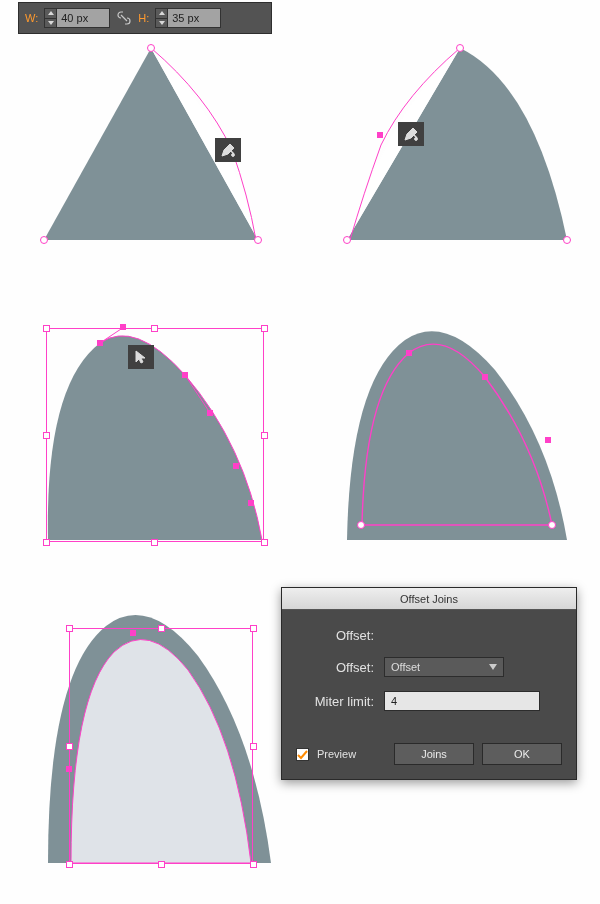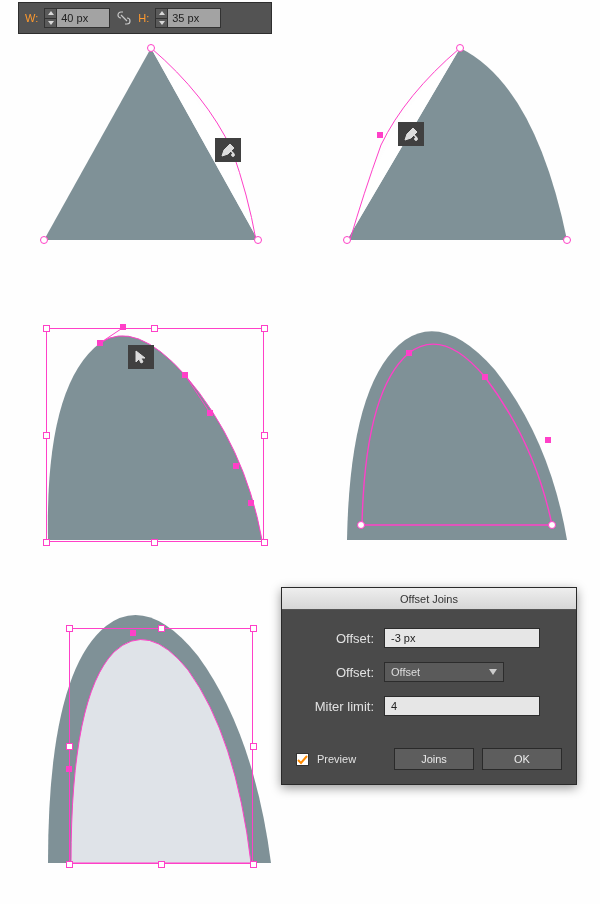--- a/index.html
+++ b/index.html
@@ -332,21 +332,20 @@
     <div class="anchor" style="left:30px; top:158px;"></div>
   </div>
 
 </div>
 
 <div class="dialog">
   <div class="dialog-title">Offset Joins</div>
   <div class="dialog-body">
     <div class="dlg-row">
       <span class="lbl">Offset:</span>
-      <input class="dlg-input" value="-3 px" style="">
     </div>
     <div class="dlg-row">
       <span class="lbl">Offset:</span>
       <div class="dlg-select">
         <span>Offset</span>
         <svg viewBox="0 0 8 6">
             <polygon points="0,0 8,0 4,6"></polygon>
           </svg>
       </div>
     </div>

